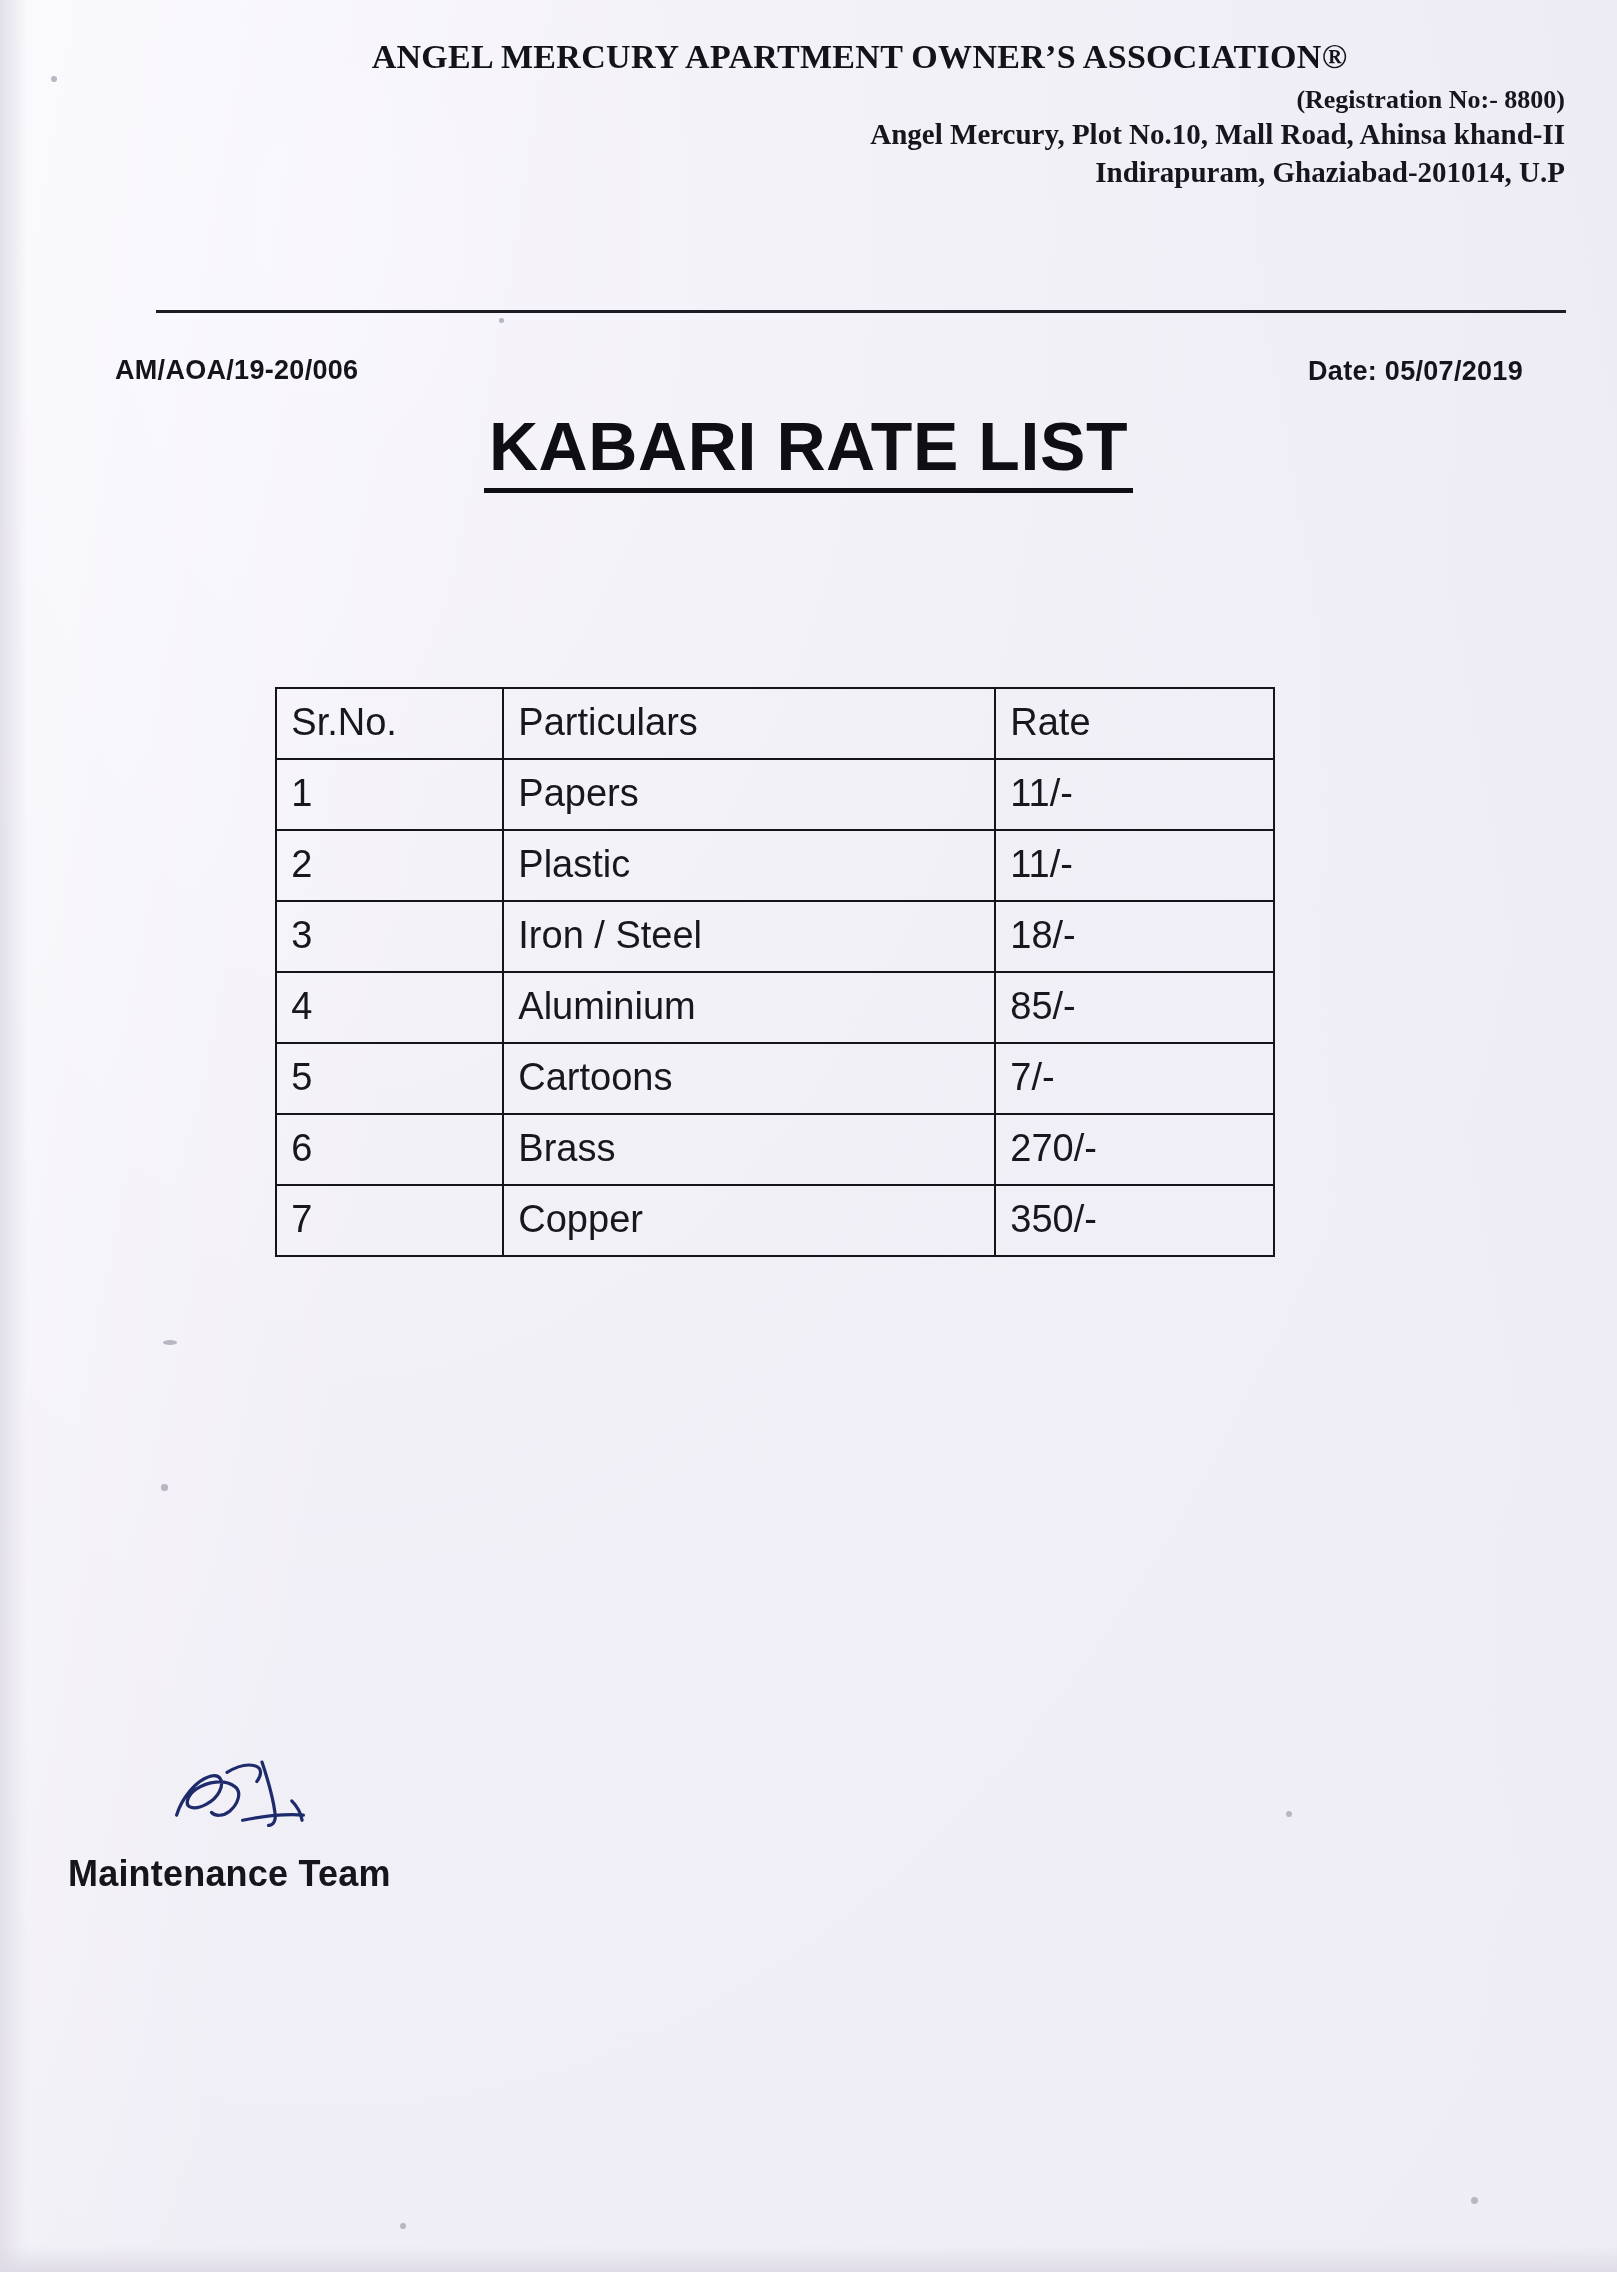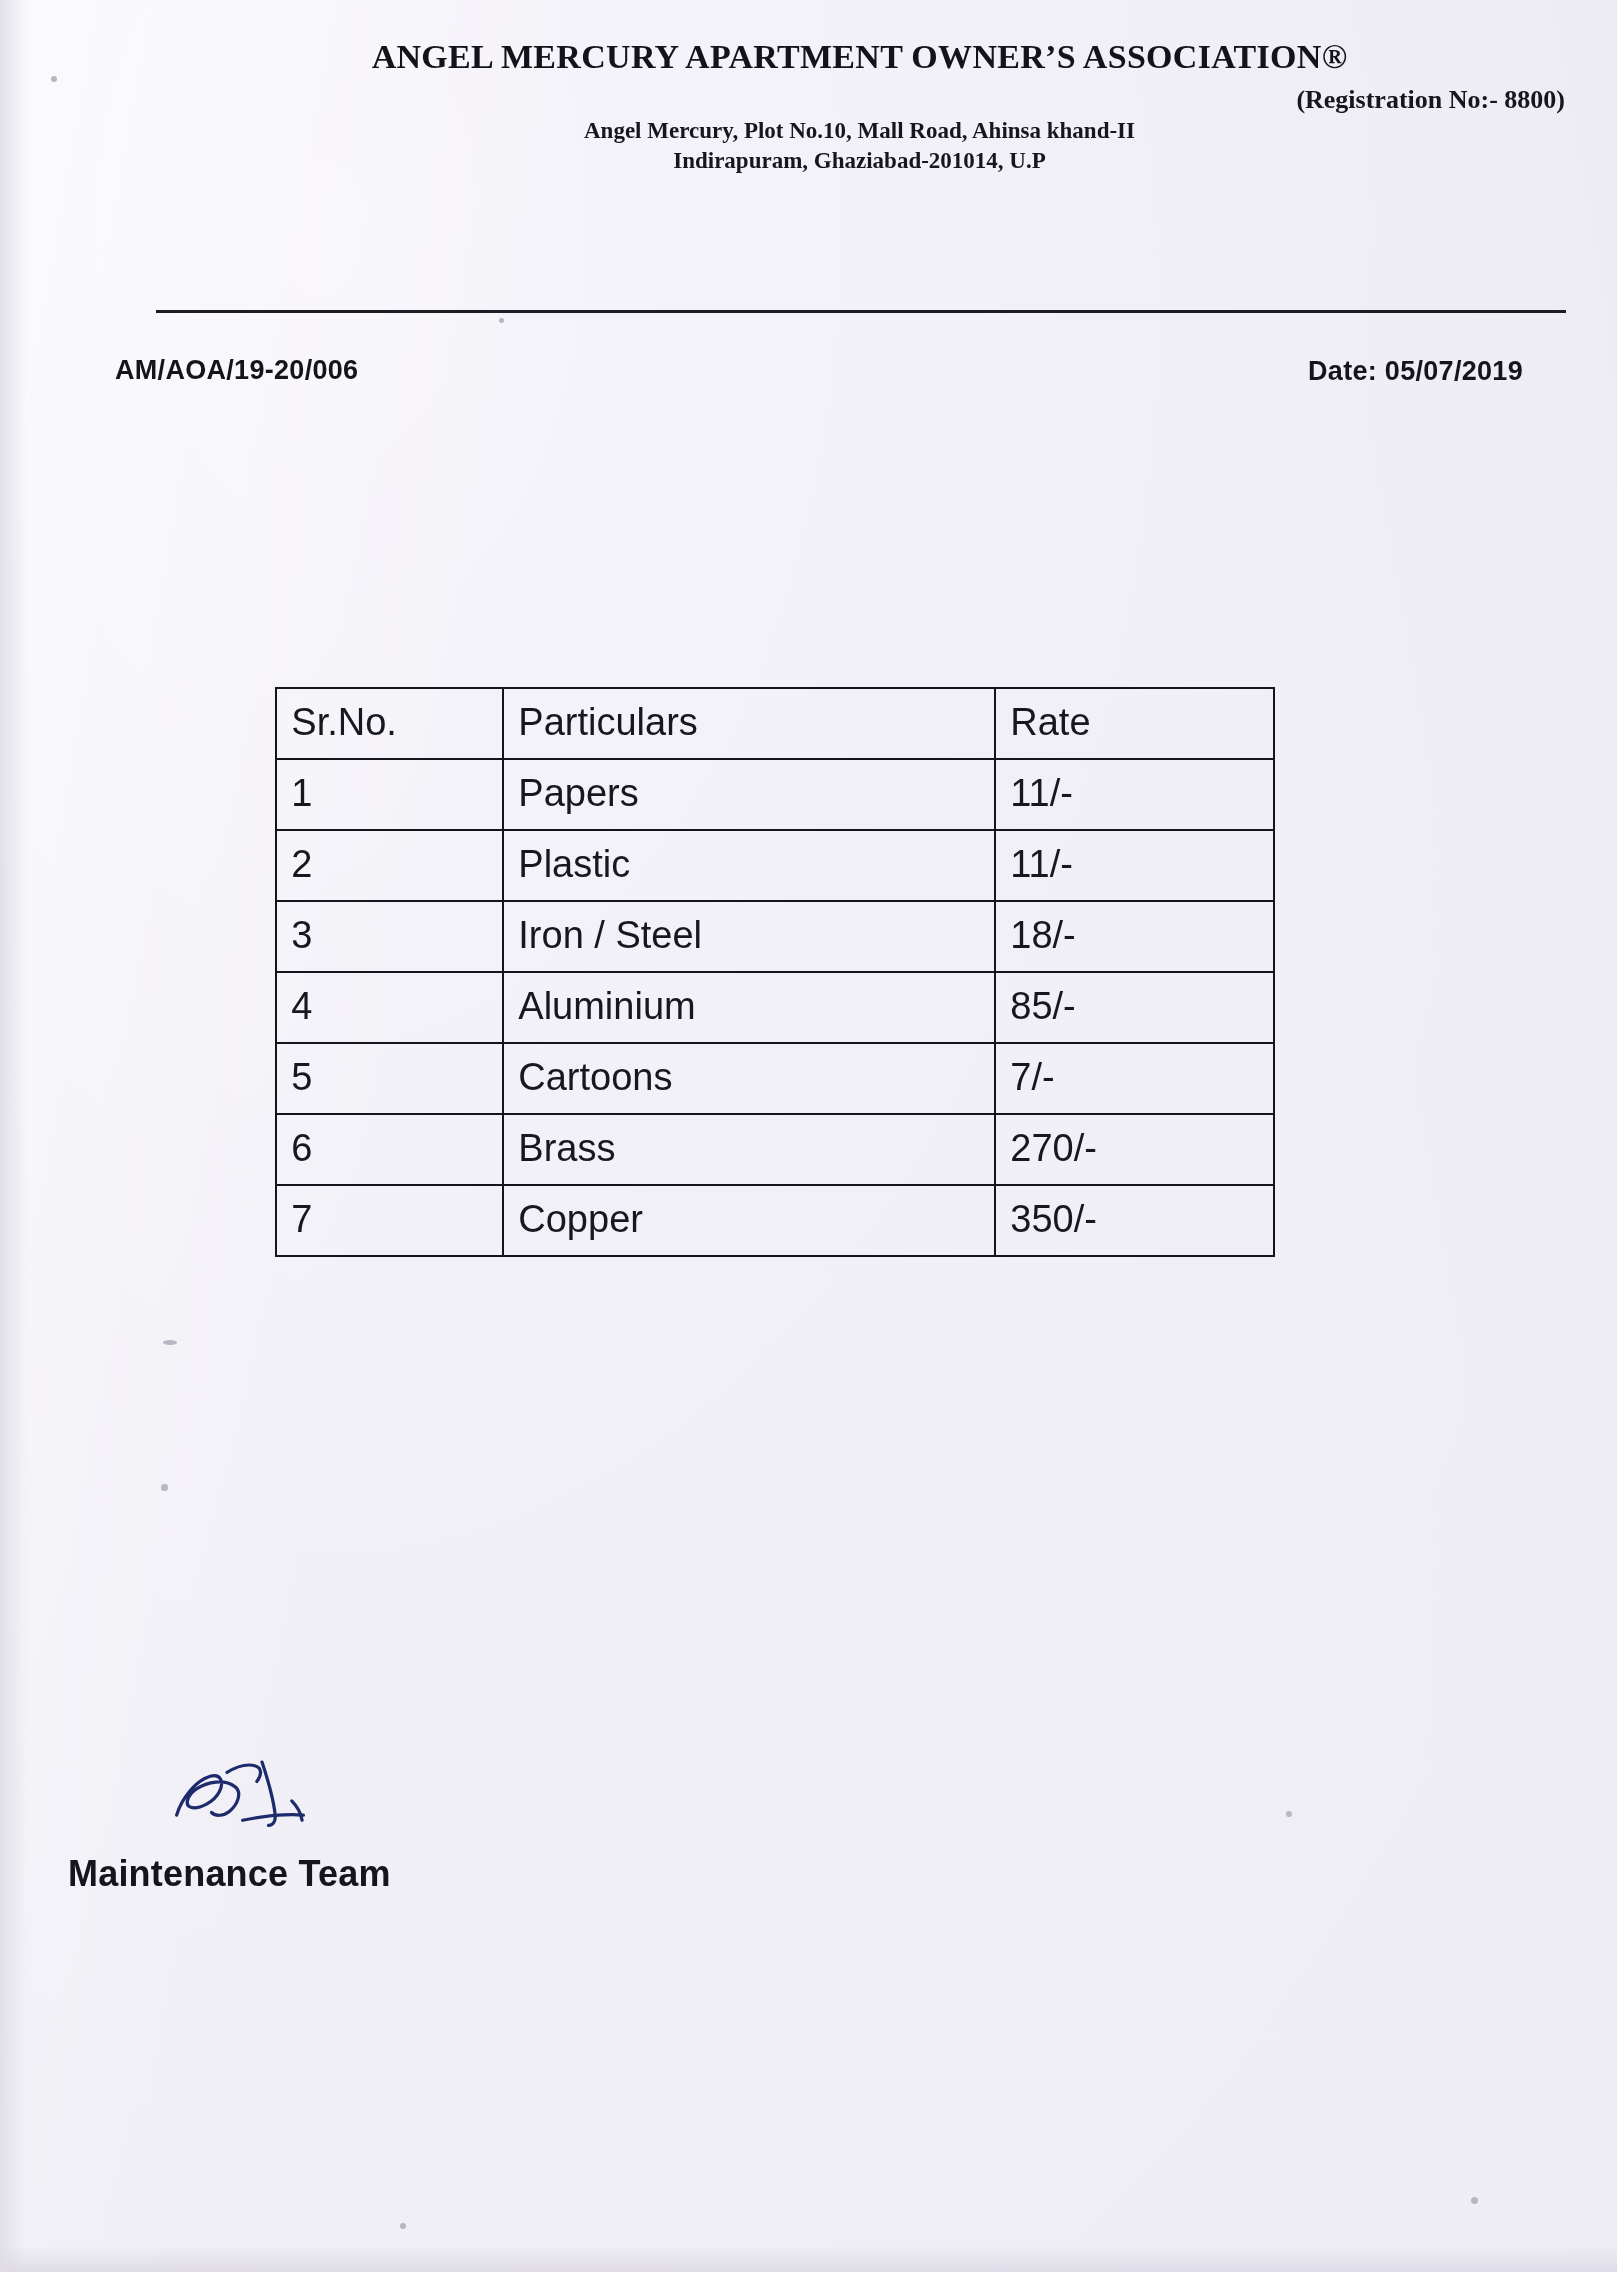--- a/index.html
+++ b/index.html
@@ -68,23 +68,22 @@
     text-align: right;
     font-family: "Liberation Serif", serif;
     color: #16161d;
     line-height: 1.30;
   }
   .reg-no {
     font-size: 26px;
     font-weight: 700;
   }
   .addr1, .addr2 {
-    font-size: 23px;
+    font-size: 29px;
     font-weight: 600;
-    text-align: center;
   }
   .email-line {
     font-size: 23px;
     font-weight: 600;
     margin-top: 1.3px;
   }
   .email-link {
     text-decoration: underline;
   }
 
@@ -215,20 +214,23 @@
       <div class="addr1">Angel Mercury, Plot No.10, Mall Road, Ahinsa khand-II</div>
       <div class="addr2">Indirapuram, Ghaziabad-201014, U.P</div>
     </div>
   </div>
 
   <div class="rule"></div>
 
   <div class="ref-no">AM/AOA/19-20/006</div>
   <div class="date">Date: 05/07/2019</div>
 
+  <div class="doc-title">
+    <span>KABARI RATE LIST</span>
+  </div>
 
 
   <table class="rate-table">
     <colgroup>
       <col class="col-sr">
         <col class="col-part">
         <col class="col-rate">
     </colgroup>
     <thead>
       <tr>

